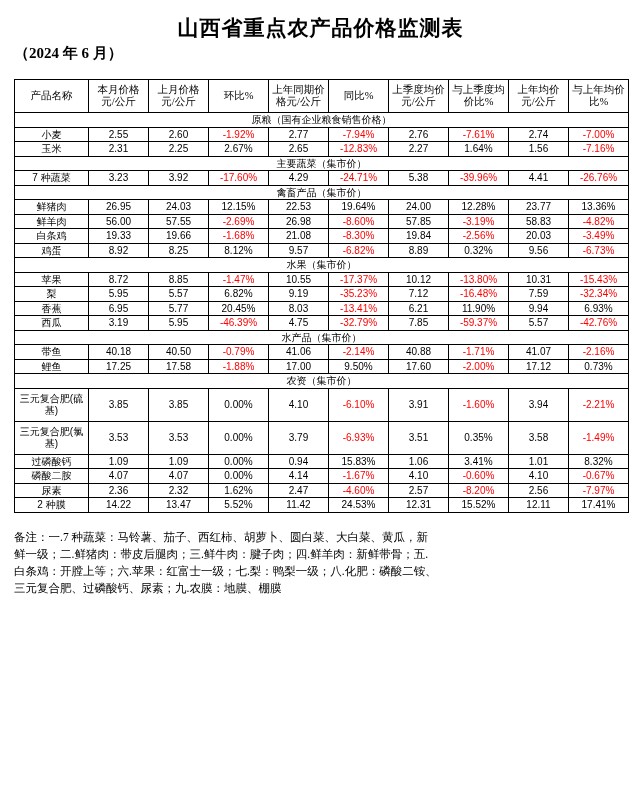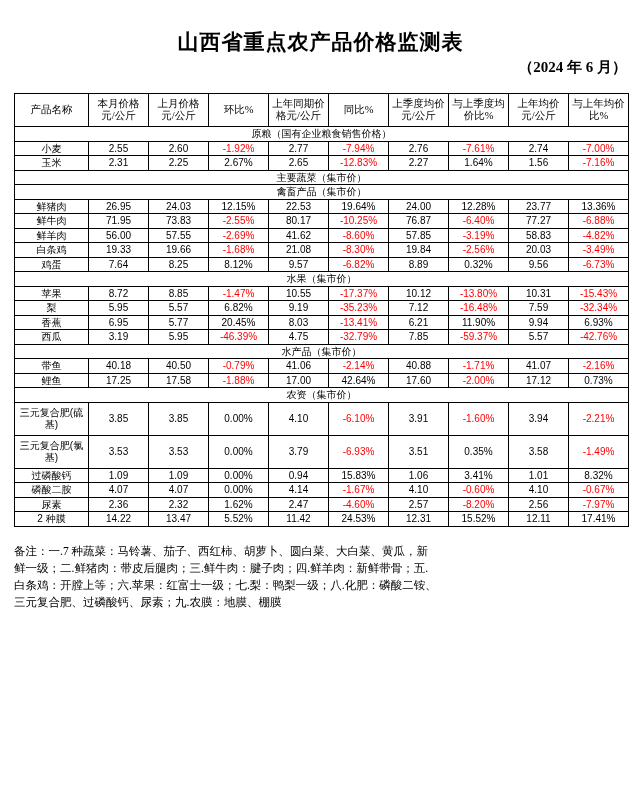--- a/index.html
+++ b/index.html
@@ -11,32 +11,32 @@
     width: 641px;
     height: 805px;
     font-family: "Liberation Serif", "DejaVu Serif", serif;
     color: #000;
     overflow: hidden;
   }
   .page {
     width: 641px;
     height: 805px;
     box-sizing: border-box;
-    padding: 22px 14px 0 14px;
+    padding: 8px 14px 0 14px;
   }
   .title {
     text-align: center;
     font-size: 21px;
     font-weight: bold;
     letter-spacing: 1px;
     margin: 6px 0 2px 0;
     font-family: "Liberation Serif", "DejaVu Serif", serif;
   }
   .subtitle {
-    text-align: right;
+    text-align: left;
     font-size: 15px;
     font-weight: bold;
     margin: 2px 0 8px 0;
   }
   table.monitor {
     border-collapse: collapse;
     width: 613px;
     margin: 16px auto;
     table-layout: fixed;
   }
@@ -140,74 +140,74 @@
           <td class="pos">2.65</td>
           <td class="neg">-12.83%</td>
           <td class="pos">2.27</td>
           <td class="pos">1.64%</td>
           <td class="pos">1.56</td>
           <td class="neg">-7.16%</td>
         </tr>
         <tr class="section-row">
           <td colspan="10">主要蔬菜（集市价）</td>
         </tr>
+        <tr>
+          <td class="name-cell">7 种蔬菜</td>
+          <td class="pos">3.23</td>
+          <td class="pos">3.92</td>
+          <td class="neg">-17.60%</td>
+          <td class="pos">4.29</td>
+          <td class="neg">-24.71%</td>
+          <td class="pos">5.38</td>
+          <td class="neg">-39.96%</td>
+          <td class="pos">4.41</td>
+          <td class="neg">-26.76%</td>
+        </tr>
         <tr class="section-row">
           <td colspan="10">禽畜产品（集市价）</td>
         </tr>
         <tr>
           <td class="name-cell">鲜猪肉</td>
           <td class="pos">26.95</td>
           <td class="pos">24.03</td>
           <td class="pos">12.15%</td>
           <td class="pos">22.53</td>
           <td class="pos">19.64%</td>
           <td class="pos">24.00</td>
           <td class="pos">12.28%</td>
           <td class="pos">23.77</td>
           <td class="pos">13.36%</td>
         </tr>
         <tr>
-          <td class="name-cell">鲜牛肉</td>
-          <td class="pos">71.95</td>
-          <td class="pos">73.83</td>
-          <td class="neg">-2.55%</td>
-          <td class="pos">80.17</td>
-          <td class="neg">-10.25%</td>
-          <td class="pos">76.87</td>
-          <td class="neg">-6.40%</td>
-          <td class="pos">77.27</td>
-          <td class="neg">-6.88%</td>
-        </tr>
-        <tr>
           <td class="name-cell">鲜羊肉</td>
           <td class="pos">56.00</td>
           <td class="pos">57.55</td>
           <td class="neg">-2.69%</td>
-          <td class="pos">41.62</td>
+          <td class="pos">26.98</td>
           <td class="neg">-8.60%</td>
           <td class="pos">57.85</td>
           <td class="neg">-3.19%</td>
           <td class="pos">58.83</td>
           <td class="neg">-4.82%</td>
         </tr>
         <tr>
           <td class="name-cell">白条鸡</td>
           <td class="pos">19.33</td>
           <td class="pos">19.66</td>
           <td class="neg">-1.68%</td>
           <td class="pos">21.08</td>
           <td class="neg">-8.30%</td>
           <td class="pos">19.84</td>
           <td class="neg">-2.56%</td>
           <td class="pos">20.03</td>
           <td class="neg">-3.49%</td>
         </tr>
         <tr>
           <td class="name-cell">鸡蛋</td>
-          <td class="pos">7.64</td>
+          <td class="pos">8.92</td>
           <td class="pos">8.25</td>
           <td class="pos">8.12%</td>
           <td class="pos">9.57</td>
           <td class="neg">-6.82%</td>
           <td class="pos">8.89</td>
           <td class="pos">0.32%</td>
           <td class="pos">9.56</td>
           <td class="neg">-6.73%</td>
         </tr>
         <tr class="section-row">
@@ -275,21 +275,21 @@
           <td class="neg">-1.71%</td>
           <td class="pos">41.07</td>
           <td class="neg">-2.16%</td>
         </tr>
         <tr>
           <td class="name-cell">鲤鱼</td>
           <td class="pos">17.25</td>
           <td class="pos">17.58</td>
           <td class="neg">-1.88%</td>
           <td class="pos">17.00</td>
-          <td class="pos">42.64%</td>
+          <td class="pos">9.50%</td>
           <td class="pos">17.60</td>
           <td class="neg">-2.00%</td>
           <td class="pos">17.12</td>
           <td class="pos">0.73%</td>
         </tr>
         <tr class="section-row">
           <td colspan="10">农资（集市价）</td>
         </tr>
         <tr class="tall">
           <td class="name-cell">三元复合肥(硫基)</td>

